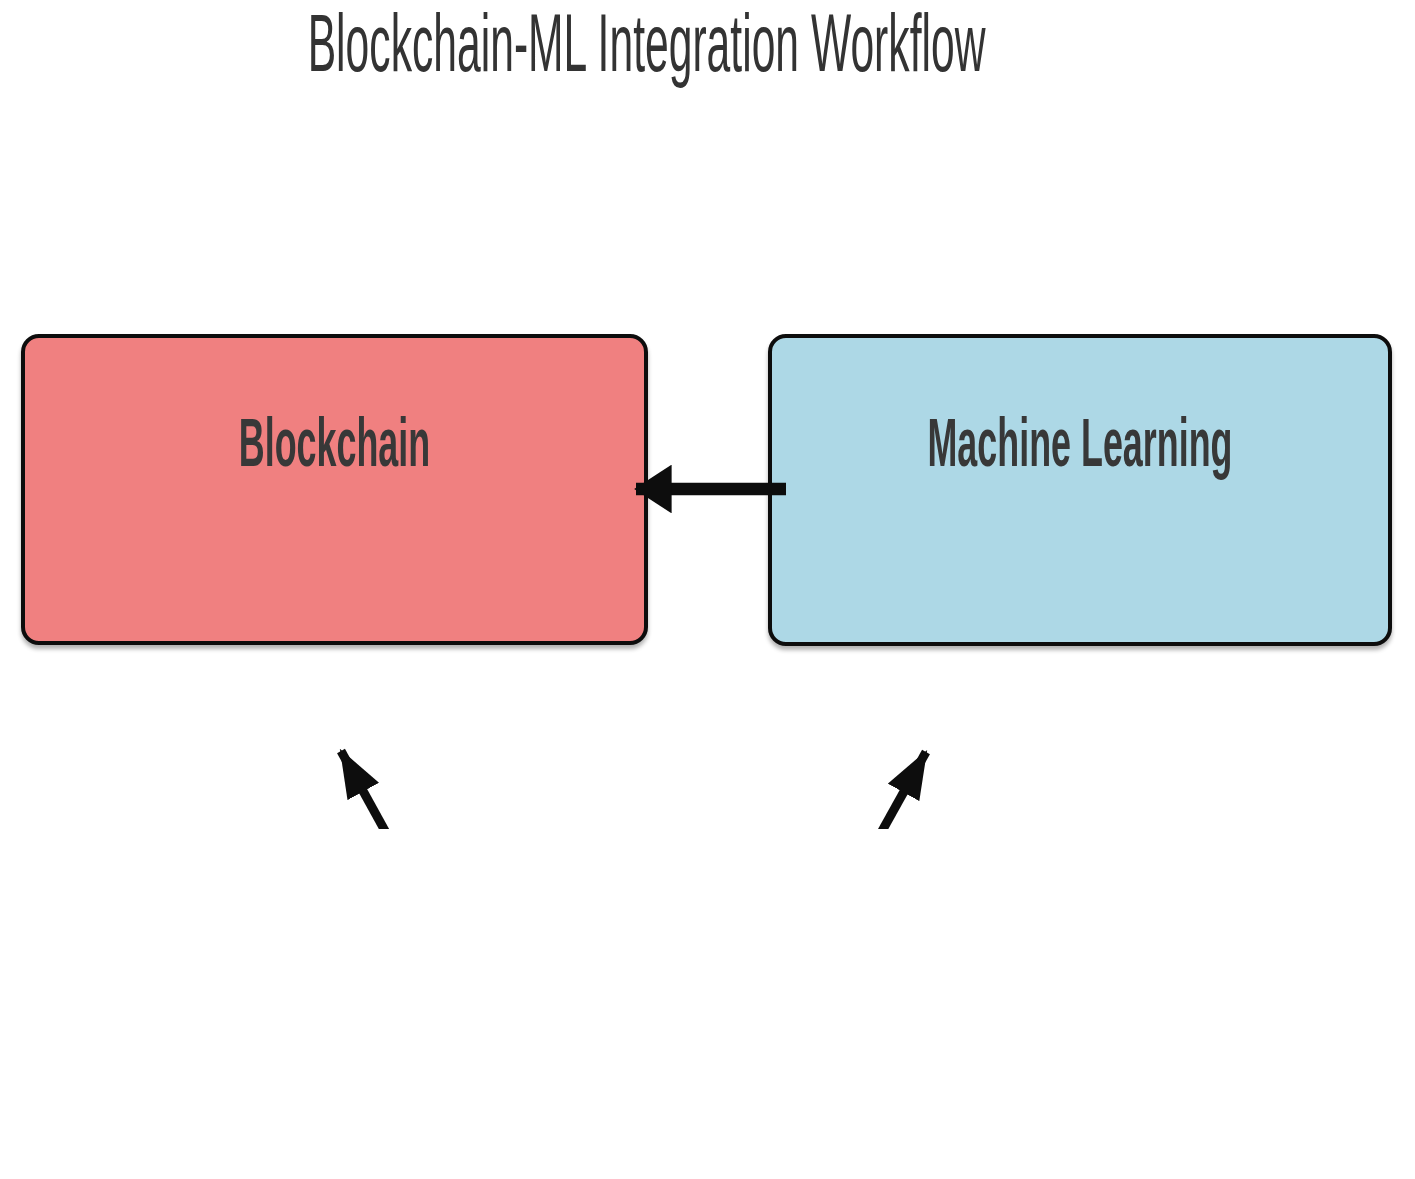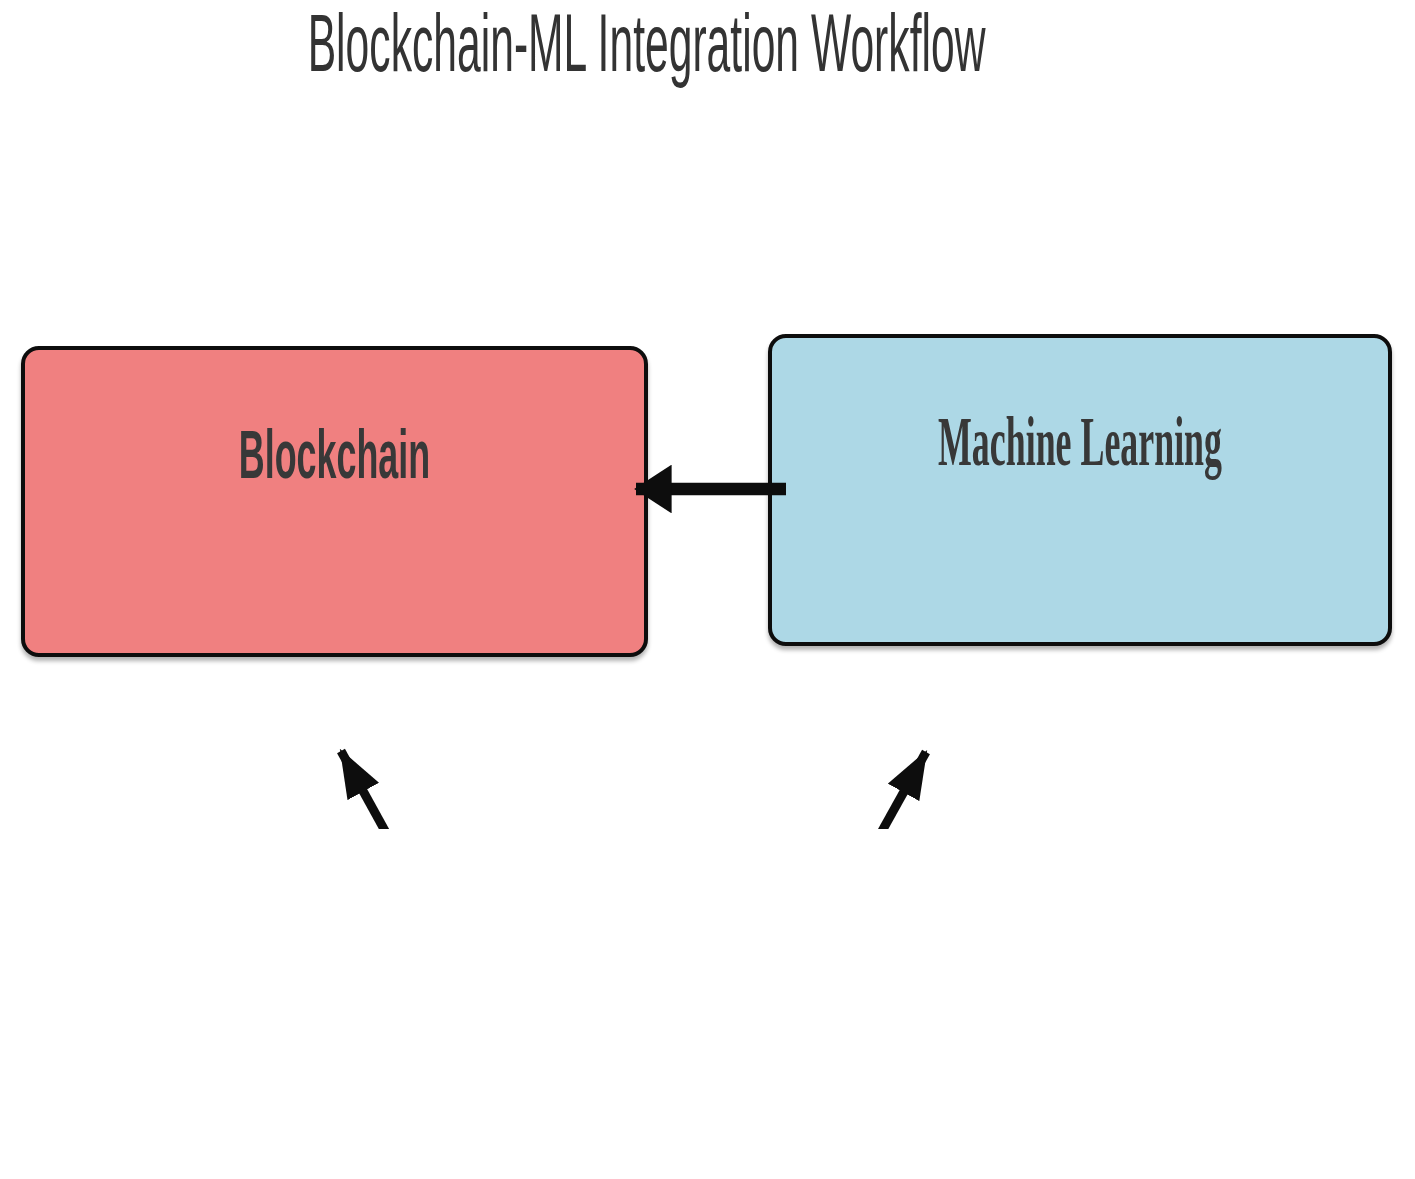--- a/index.html
+++ b/index.html
@@ -29,21 +29,21 @@
     transform: scaleX(0.52);
     letter-spacing: 0px;
   }
   .node {
     position: absolute;
     border: 4px solid #0d0d0d;
     border-radius: 18px;
     box-sizing: border-box;
     box-shadow: 0 4px 4px rgba(0,0,0,0.30);
   }
-  .node-blockchain { left: 21px;  top: 334px; width: 627px; height: 311px; margin-top: 12px; }
+  .node-blockchain { left: 21px;  top: 334px; width: 627px; height: 311px; }
   .node-ml         { left: 768px; top: 334px; width: 624px; height: 312px; }
   .node-data       { left: 398px; top: 847px; width: 472px; height: 311px; }
   .node-label {
     position: absolute;
     left: 0;
     right: 0;
     text-align: center;
     line-height: 1;
     white-space: nowrap;
   }
@@ -73,21 +73,21 @@
 <body>
 
 <div class="canvas">
 
   <div class="diagram-title" style="color: rgb(51, 51, 51);">Blockchain-ML Integration Workflow</div>
 
   <div class="node node-blockchain" style="background-color: rgb(240, 128, 128);">
     <div class="node-label" style="color: rgb(56, 56, 56);">Blockchain</div>
   </div>
 
-  <div class="node node-ml" style="background-color: rgb(173, 216, 230); font-family: Liberation Serif, serif;">
+  <div class="node node-ml" style="background-color: rgb(173, 216, 230);">
     <div class="node-label" style="color: rgb(56, 56, 56);">Machine Learning</div>
   </div>
 
   <div class="node node-data" style="background-color: rgb(211, 211, 211);">
     <div class="node-label" style="color: rgb(77, 77, 77);">Data Sharing &amp; Predictions</div>
   </div>
 
   <svg class="arrows" viewBox="0 0 1415 1179" xmlns="http://www.w3.org/2000/svg">
     <defs>
       <marker id="head-h" viewBox="0 0 10 10" refX="9.5" refY="5" markerWidth="3" markerHeight="3.9" orient="auto" markerUnits="strokeWidth" preserveAspectRatio="none">

